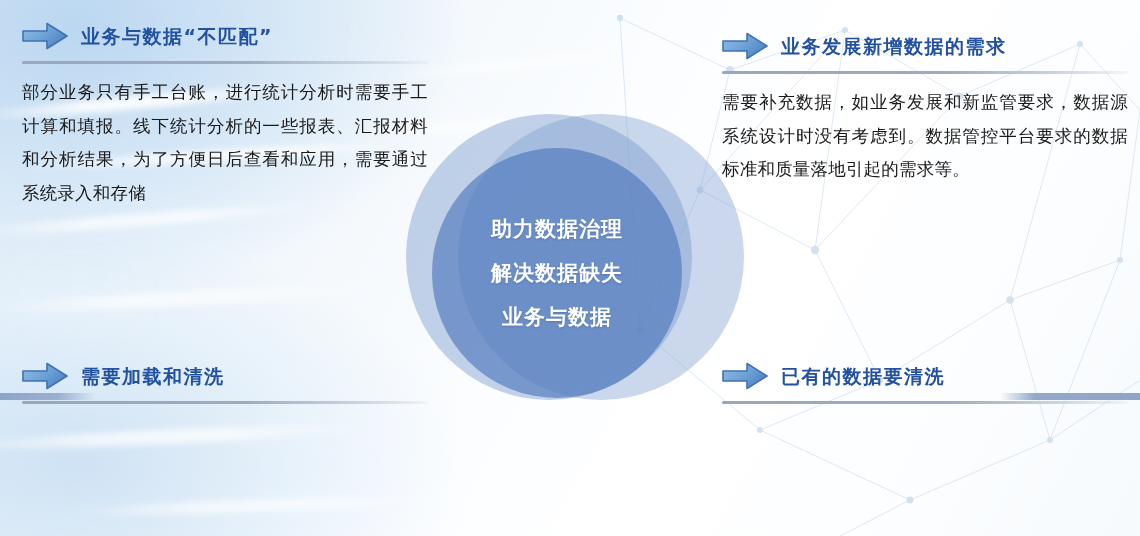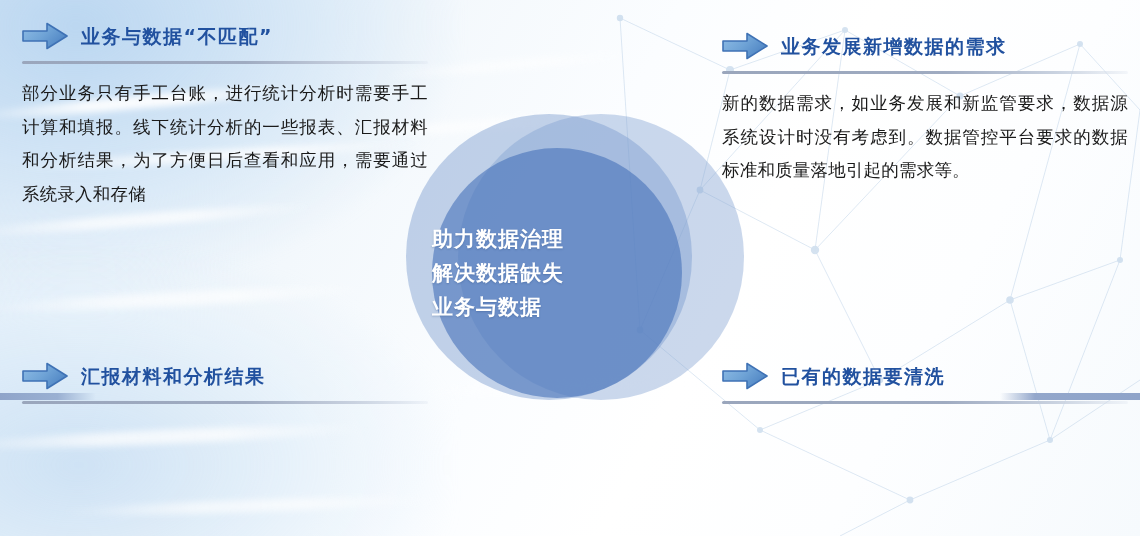--- a/index.html
+++ b/index.html
@@ -107,23 +107,23 @@
     left: 34px; top: 40px;
     width: 250px; height: 250px;
     background: rgba(70,113,185,0.60);
   }
   .center-text {
     position: absolute;
     left: 34px; top: 40px;
     width: 250px; height: 250px;
     display: flex;
     flex-direction: column;
-    align-items: flex-start;
+    align-items: center;
     justify-content: center;
-    gap: 4px;
+    gap: 14px;
     color: #ffffff;
     font-weight: 700;
     font-size: 21px;
     line-height: 1.42;
     letter-spacing: 1px;
     text-shadow: 0 1px 2px rgba(30,60,110,0.28);
     white-space: nowrap;
   }
 
   
@@ -161,21 +161,21 @@
     background: linear-gradient(90deg, #9aa6bc 0%, #9fabc1 55%, #c9d2e0 82%, rgba(216,224,236,0.25) 100%);
     border-radius: 2px;
   }
   .blk-body {
     margin-top: 13px;
     font-size: 17.5px;
     line-height: 1.92;
     color: #1a1a1a;
     letter-spacing: 0.2px;
     text-align: justify;
-    font-family: Liberation Serif, serif;
+    font-family: Liberation Mono, monospace;
   }
   .blk-tr .blk-body, .blk-br .blk-body { }
 </style>
 </head>
 <body>
 
 <div id="slide">
 
   <div class="bg-base"></div>
   <div class="bg-glow-tl"></div>
@@ -264,36 +264,36 @@
             <stop offset="0%" stop-color="#8fbde6"></stop>
             <stop offset="55%" stop-color="#6fa3d6"></stop>
             <stop offset="100%" stop-color="#4f85c4"></stop>
           </linearGradient>
         </defs>
         <path d="M1 9 L25 9 L25 1.5 L45 14 L25 26.5 L25 19 L1 19 Z" fill="url(#agTR)" stroke="#3f72b5" stroke-width="1.6" stroke-linejoin="round"></path>
       </svg>
       <div class="blk-title">业务发展新增数据的需求</div>
     </div>
     <div class="blk-rule"></div>
-    <div class="blk-body">新的数据需求，如业务发展和新监管要求，数据源系统设计时没有考虑到。数据管控平台要求的数据标准和质量落地引起的需求等。</div>
+    <div class="blk-body">需要补充数据，如业务发展和新监管要求，数据源系统设计时没有考虑到。数据管控平台要求的数据标准和质量落地引起的需求等。</div>
   </div>
 
   <div class="block blk-bl">
     <div class="blk-head">
       <svg class="arrow-icon" viewBox="0 0 46 28" aria-hidden="true">
         <defs>
           <linearGradient id="agBL" x1="0" y1="0" x2="1" y2="0.6">
             <stop offset="0%" stop-color="#8fbde6"></stop>
             <stop offset="55%" stop-color="#6fa3d6"></stop>
             <stop offset="100%" stop-color="#4f85c4"></stop>
           </linearGradient>
         </defs>
         <path d="M1 9 L25 9 L25 1.5 L45 14 L25 26.5 L25 19 L1 19 Z" fill="url(#agBL)" stroke="#3f72b5" stroke-width="1.6" stroke-linejoin="round"></path>
       </svg>
-      <div class="blk-title">汇报材料和分析结果</div>
+      <div class="blk-title">需要加载和清洗</div>
     </div>
     <div class="blk-rule"></div>
   </div>
 
   <div class="block blk-br">
     <div class="blk-head">
       <svg class="arrow-icon" viewBox="0 0 46 28" aria-hidden="true">
         <defs>
           <linearGradient id="agBR" x1="0" y1="0" x2="1" y2="0.6">
             <stop offset="0%" stop-color="#8fbde6"></stop>

